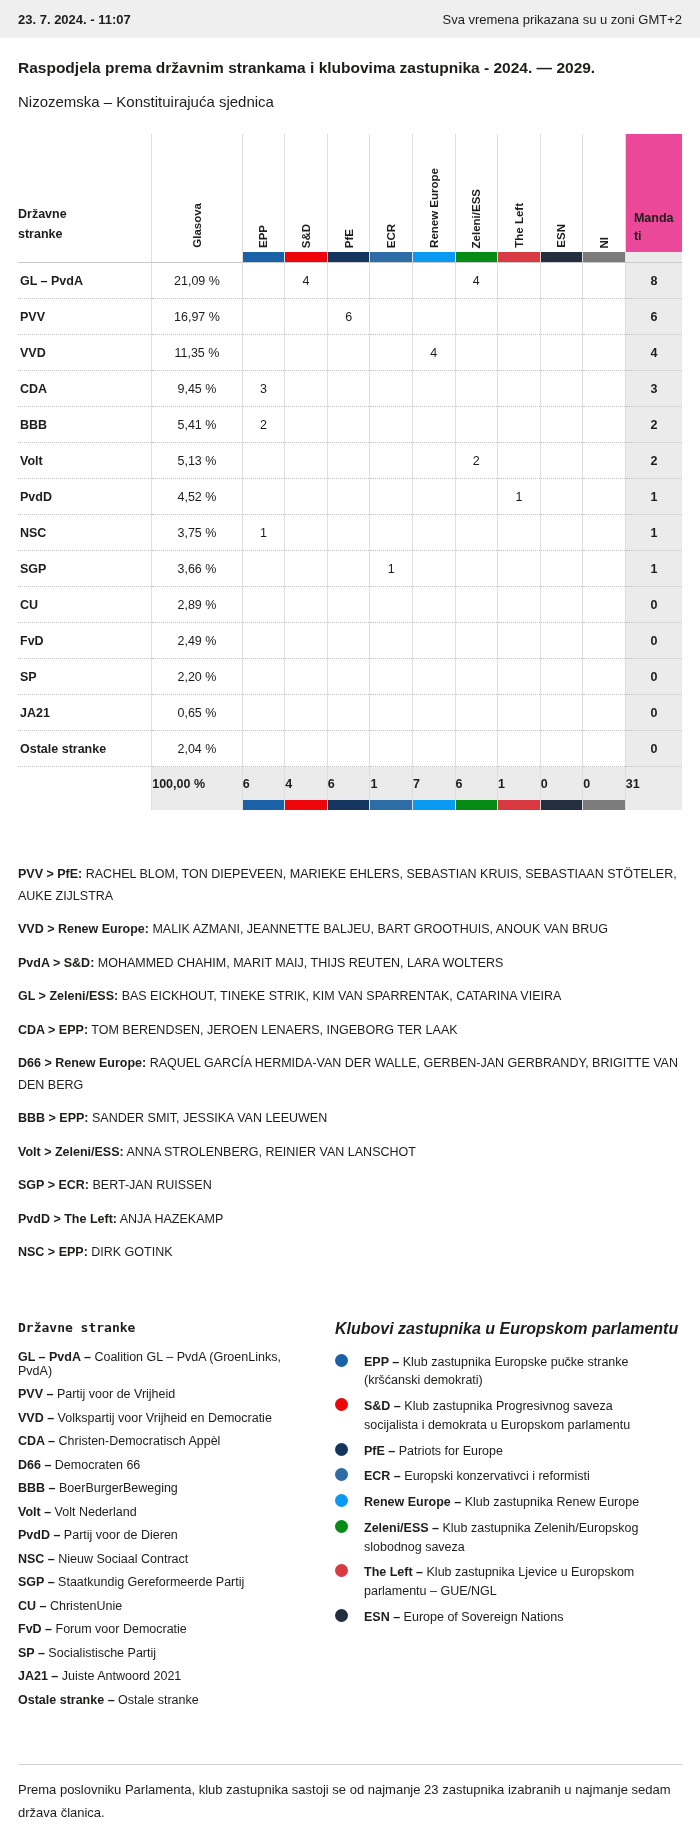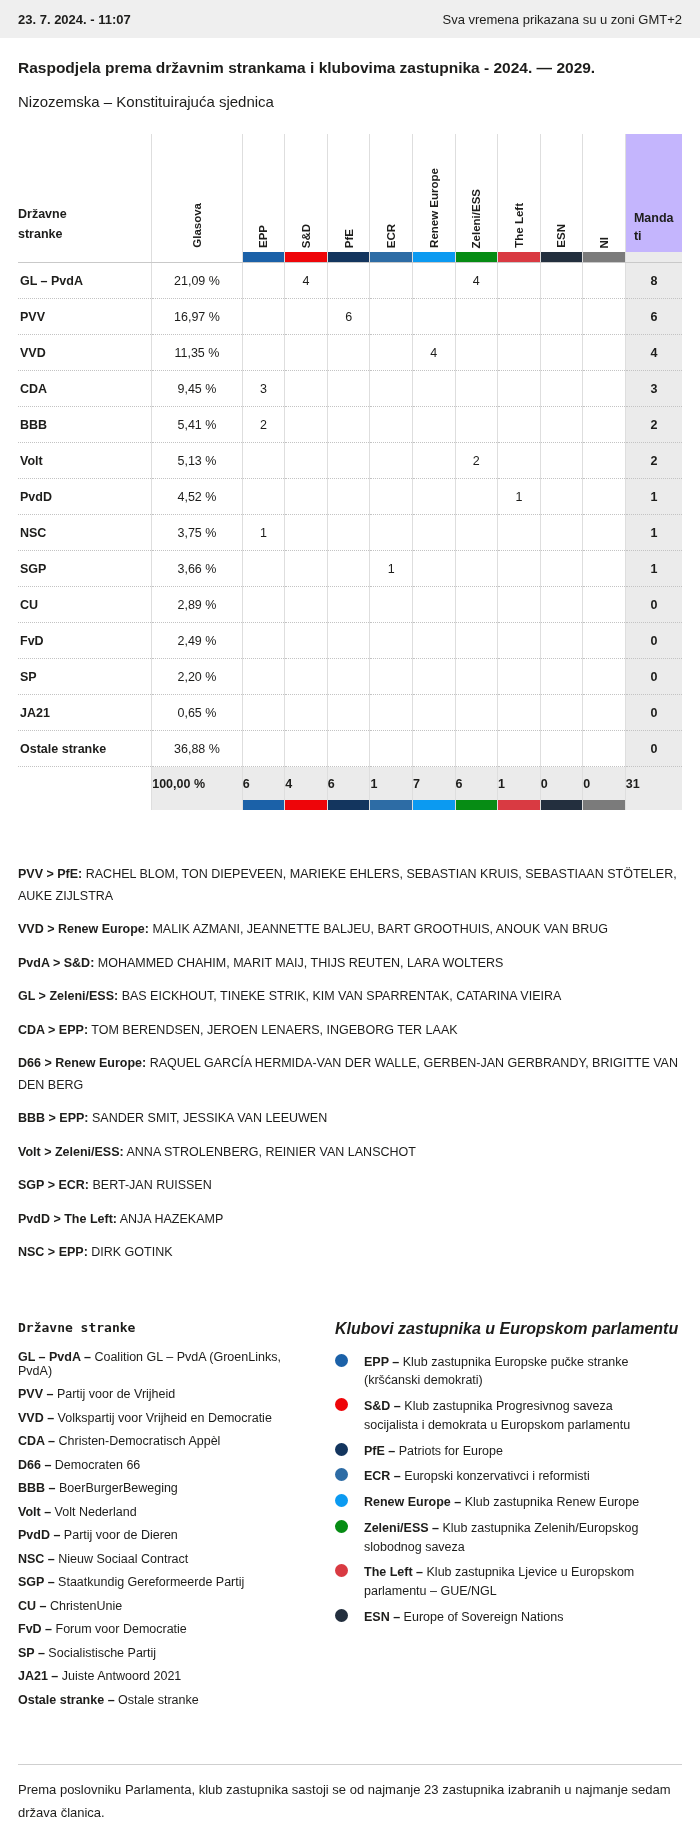--- a/index.html
+++ b/index.html
@@ -25,21 +25,21 @@
   .c-mand{width:57px;}
   .vline{border-left:1px solid #dedede;}
   .dist thead th{vertical-align:bottom;font-weight:700;height:118px;text-align:center;}
   .hdr-party{text-align:left !important;}
   .hdr-party span{display:inline-block;width:76px;font-size:12.5px;line-height:1.6;padding-bottom:8px;}
   .rot{
     writing-mode:vertical-rl;transform:rotate(180deg);
     font-size:11.5px;font-weight:700;white-space:nowrap;
     display:inline-block;padding-bottom:13px;
   }
-  th.c-mand{background:#c4b5fd;}
+  th.c-mand{background:#ec4899;}
   .mand-label{display:inline-block;width:40px;word-break:break-all;font-size:12.5px;
     line-height:1.5;text-align:left;padding-bottom:6px;}
   .cbrow td{height:10px;border-bottom:1px solid #c9c9c9;}
   .cbrow td.cb-gray{background:#ebebeb;}
   .dist tbody td{height:35px;font-size:12.5px;text-align:center;border-top:1px dotted #c3c3c3;}
   .dist tbody tr:first-child td{border-top:none;}
   .dist tbody td.party{text-align:left;font-weight:700;padding-left:2px;}
   .dist tbody td.mand{font-weight:700;background:#ebebeb;}
   .dist tfoot .trow td{height:33px;background:#ebebeb;font-weight:700;font-size:12.5px;
     border-top:1px dotted #c3c3c3;}
@@ -289,21 +289,21 @@
           <td class="c-group vline"></td>
           <td class="c-group vline"></td>
           <td class="c-group vline"></td>
           <td class="c-group vline"></td>
           <td class="c-group vline"></td>
           <td class="c-group vline"></td>
           <td class="mand c-mand vline">0</td>
         </tr>
         <tr>
           <td class="party c-party">Ostale stranke</td>
-          <td class="c-votes vline">36,88 %</td>
+          <td class="c-votes vline">2,04 %</td>
           <td class="c-group vline"></td>
           <td class="c-group vline"></td>
           <td class="c-group vline"></td>
           <td class="c-group vline"></td>
           <td class="c-group vline"></td>
           <td class="c-group vline"></td>
           <td class="c-group vline"></td>
           <td class="c-group vline"></td>
           <td class="c-group vline"></td>
           <td class="mand c-mand vline">0</td>

